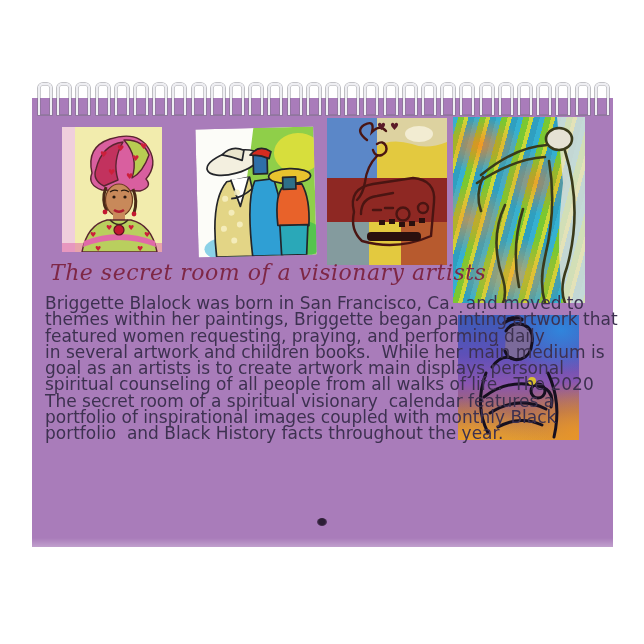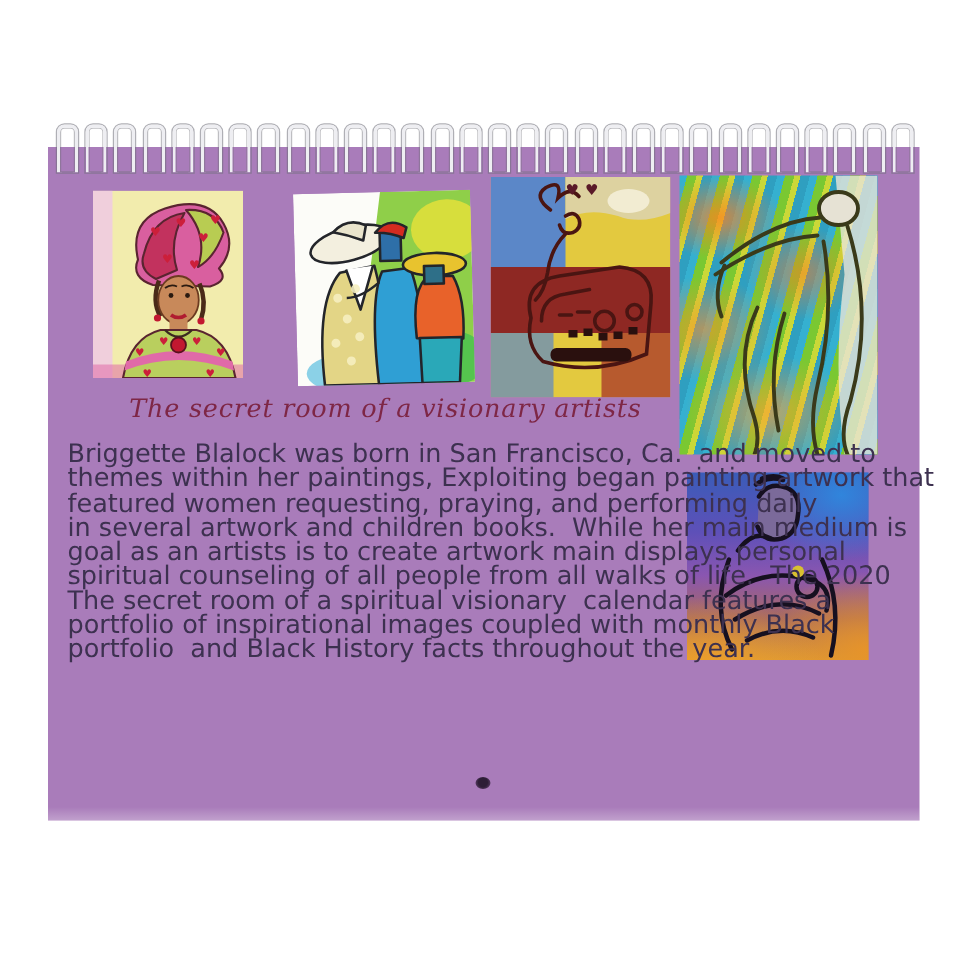--- a/index.html
+++ b/index.html
@@ -41,21 +41,21 @@
     background:
       radial-gradient(90px 70px at 85% 12%, rgba(46,138,224,.9), transparent 62%),
       radial-gradient(120px 80px at 12% 108%, rgba(240,160,40,.95), transparent 65%),
       radial-gradient(110px 85px at 98% 95%, rgba(232,148,40,.9), transparent 62%),
       linear-gradient(180deg,#3a5cb8 0%,#5e50b8 32%,#8a56b0 55%,#a86a60 78%,#d89838 100%);
   }
   
   .title{
     position:absolute;left:18px;top:155px;width:414px;height:40px;margin:0;
     text-align:center;font-family:"DejaVu Serif","Liberation Serif",serif;
-    font-style:italic;font-weight:500;font-size:17px;letter-spacing:.5px;
+    font-style:italic;font-weight:500;font-size:22px;letter-spacing:.5px;
     color:#7e2746;line-height:40px;white-space:nowrap;
   }
   .body-text{
     position:absolute;left:13px;top:197px;width:424px;
     color:#3d3150;font-size:17px;line-height:16.3px;text-align:left;
   }
   .body-text .line{white-space:pre;}
   .hang-hole{
     position:absolute;left:285px;top:420px;width:10px;height:8px;border-radius:50%;
     background:radial-gradient(circle at 50% 45%, #2d1e36 0 45%, #53395f 75%, rgba(83,57,95,0) 100%);
@@ -208,21 +208,21 @@
           <circle cx="80" cy="76" r="7"></circle>
         </g>
         <circle cx="74" cy="66" r="4" fill="#d8c030"></circle>
       </svg>
     </div>
 
     <h1 class="title">The secret room of a visionary artists</h1>
 
     <div class="body-text">
       <div class="line">Briggette Blalock was born in San Francisco, Ca.  and moved to</div>
-      <div class="line">themes within her paintings, Exploiting began painting artwork that</div>
+      <div class="line">themes within her paintings, Briggette began painting artwork that</div>
       <div class="line">featured women requesting, praying, and performing daily</div>
       <div class="line">in several artwork and children books.  While her main medium is</div>
       <div class="line">goal as an artists is to create artwork main displays personal</div>
       <div class="line">spiritual counseling of all people from all walks of life.  The 2020</div>
       <div class="line">The secret room of a spiritual visionary  calendar features a</div>
       <div class="line">portfolio of inspirational images coupled with monthly Black</div>
       <div class="line">portfolio  and Black History facts throughout the year.</div>
     </div>
 
     <div class="hang-hole"></div>

